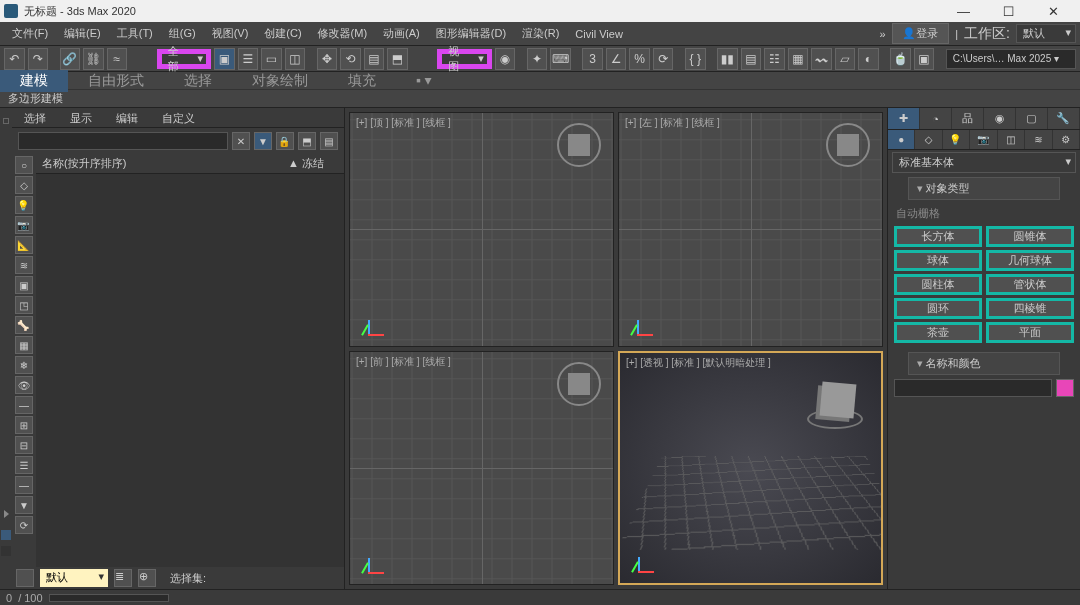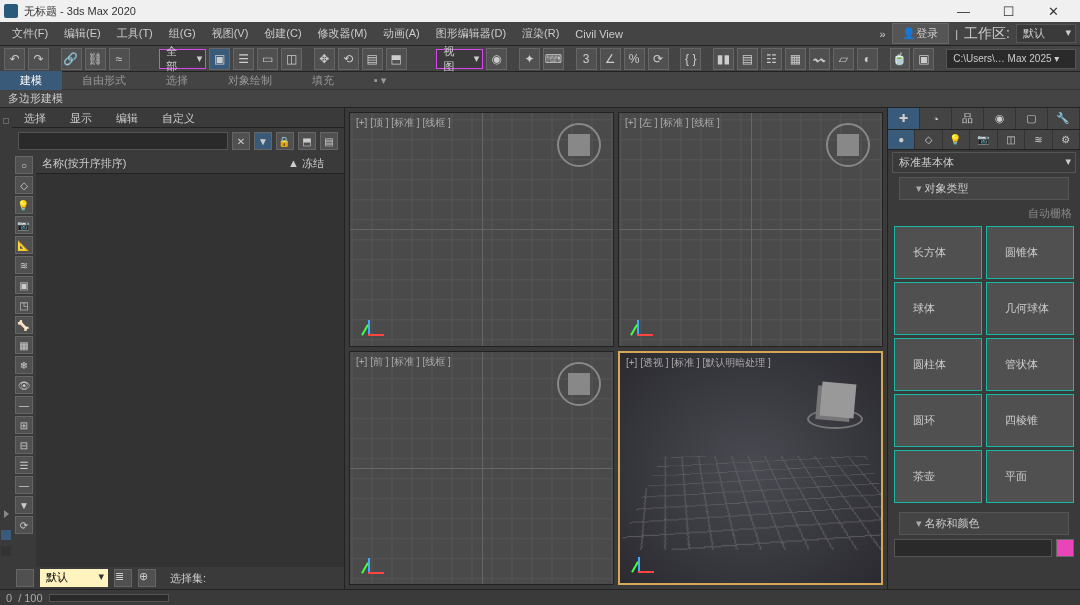--- a/index.html
+++ b/index.html
@@ -12,25 +12,25 @@
 .menubar .menu-item { padding: 3px 8px; color: #ccc; }
 .menubar .right { margin-left: auto; display: flex; align-items: center; gap: 6px; }
 .menubar .person { background: #555; padding: 2px 10px; border: 1px solid #666; }
 .menubar .wslabel { font-size: 14px; }
 .menubar .wssel { background: #3a3a3a; border: 1px solid #555; padding: 1px 30px 1px 6px; position: relative; }
 .menubar .wssel::after { content: "▾"; position: absolute; right: 4px; top: 1px; }
 .toolbar { height: 26px; background: #444; display: flex; align-items: center; padding: 0 4px; gap: 3px; border-bottom: 1px solid #222; }
 .tbtn { width: 22px; height: 22px; background: #505050; border: 1px solid #666; display: flex; align-items: center; justify-content: center; color: #ccc; font-size: 12px; }
 .tbtn.active { background: #3a5a7a; }
 .tsep { width: 6px; }
-.tsel { background: #3a3a3a; border: 1px solid #d946ef; padding: 2px 18px 2px 6px; position: relative; height: 20px; display: flex; align-items: center; margin-left: 18px; }
+.tsel { background: #3a3a3a; border: 5px solid #d946ef; padding: 2px 18px 2px 6px; position: relative; height: 20px; display: flex; align-items: center; margin-left: 18px; }
 .tsel::after { content: "▾"; position: absolute; right: 3px; }
 .pathbox { background: #2a2a2a; border: 1px solid #555; padding: 2px 6px; height: 20px; min-width: 130px; font-size: 10px; display: flex; align-items: center; }
 .ribbon { height: 18px; background: #444; display: flex; align-items: center; border-bottom: 1px solid #333; }
-.ribbon .tab { padding: 2px 20px; color: #999; font-size: 11px; font-family: Liberation Serif, serif; }
+.ribbon .tab { padding: 2px 20px; color: #999; font-size: 14px; font-family: Liberation Serif, serif; }
 .ribbon .tab.active { background: #3a5a7a; color: #fff; }
 .ribbon2 { height: 18px; background: #444; display: flex; align-items: center; padding: 0 8px; border-bottom: 1px solid #222; }
 .ribbon2 .lbl { color: #ccc; }
 .main { display: flex; height: 481px; }
 .leftbar { width: 12px; background: #3a3a3a; display: flex; flex-direction: column; align-items: center; padding-top: 10px; gap: 6px; }
 .leftbar .dot { width: 6px; height: 6px; border: 1px solid #666; }
 .leftbar .triangle { width: 0; height: 0; border-left: 5px solid #888; border-top: 4px solid transparent; border-bottom: 4px solid transparent; margin-top: 380px; }
 .leftbar .sq1 { width: 10px; height: 10px; background: #3a5a7a; margin-top: 6px; }
 .leftbar .sq2 { width: 10px; height: 10px; background: #333; }
 .scene-panel { width: 333px; background: #3a3a3a; display: flex; flex-direction: column; border-right: 1px solid #222; }
@@ -71,26 +71,26 @@
 .vp.persp .ring { position:absolute; top:56px; right:18px; width:56px; height:20px; border:2px solid #777; border-radius:50%; }
 .cmdpanel { width: 193px; background: #3a3a3a; border-left: 1px solid #222; display: flex; flex-direction: column; }
 .cmd-tabs { display: flex; height: 22px; border-bottom: 1px solid #222; }
 .cmd-tabs .ct { flex: 1; background: #444; border-right: 1px solid #333; display: flex; align-items: center; justify-content: center; }
 .cmd-tabs .ct.active { background: #3a5a7a; }
 .cmd-sub { display: flex; height: 20px; border-bottom: 1px solid #222; }
 .cmd-sub .cs { flex: 1; background: #444; border-right: 1px solid #333; display: flex; align-items: center; justify-content: center; font-size: 10px; }
 .cmd-sub .cs.active { background: #3a5a7a; }
 .cmd-drop { background: #3a3a3a; border: 1px solid #555; margin: 2px 4px; padding: 2px 6px; position: relative; }
 .cmd-drop::after { content: "▾"; position: absolute; right: 4px; }
-.rollhdr { background: #444; padding: 3px 16px; border: 1px solid #555; margin: 2px 11px 0; }
+.rollhdr { background: #444; padding: 3px 8px; border: 1px solid #555; margin: 2px 20px 0; }
 .rollhdr::before { content: "▾ "; color: #aaa; }
 .rollbody { padding: 4px 6px; }
-.rollbody .ag { text-align: right; color: #888; padding: 2px; }
+.rollbody .ag { text-align: left; color: #888; padding: 2px; }
 .btnrow { display: flex; gap: 4px; margin: 3px 0; }
-.btnrow .pb { flex: 1; background: #505050; border: 1px solid #14b8a6; padding: 18px; }
+.btnrow .pb { flex: 1; background: #505050; border: 3px solid #14b8a6; text-align: center; padding: 0; }
 .rollbody .wide { background: #505050; border: 1px solid #666; text-align: center; padding: 2px; }
 .namecolor { display: flex; gap: 4px; padding: 4px 6px; align-items: center; }
 .namecolor input { flex: 1; background: #2a2a2a; border: 1px solid #555; height: 18px; }
 .namecolor .sw { width: 18px; height: 18px; background: #e846b8; border: 1px solid #666; }
 .status { position: absolute; bottom: 0; left: 0; right: 0; height: 16px; background: #3a3a3a; display: flex; align-items: center; padding: 0 6px; gap: 6px; font-size: 10px; color: #aaa; border-top: 1px solid #222; }
 .status .slider { flex: 0 0 120px; height: 8px; background: #2a2a2a; border: 1px solid #555; }
 </style>
 </head>
 <body>
 

